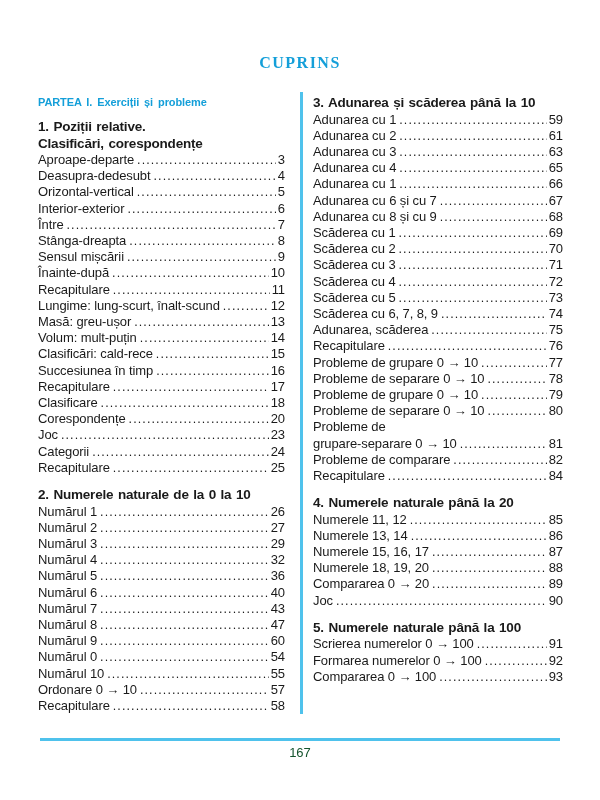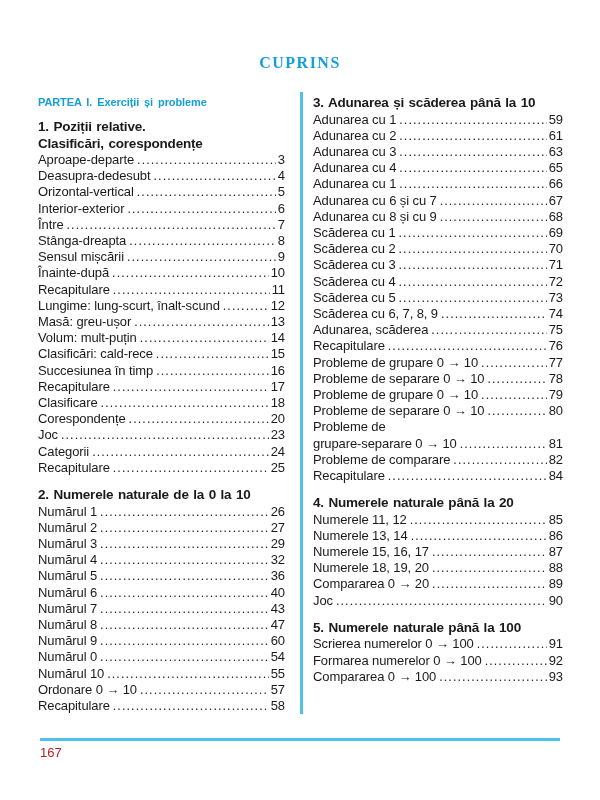--- a/index.html
+++ b/index.html
@@ -89,23 +89,23 @@
     left: 40px;
     width: 520px;
     height: 3px;
     background: var(--rule, #4FC2EC);
   }
   .page-number {
     position: absolute;
     top: 745px;
     left: 40px;
     width: 520px;
-    text-align: left;
+    text-align: center;
     font-size: 13px;
-    color: #b91c1c;
+    color: #14532d;
   }
 </style>
 </head>
 <body>
 
 <div class="page">
   <div class="title">CUPRINS</div>
 
   <div class="columns">
     <div class="col left" id="left-col">

